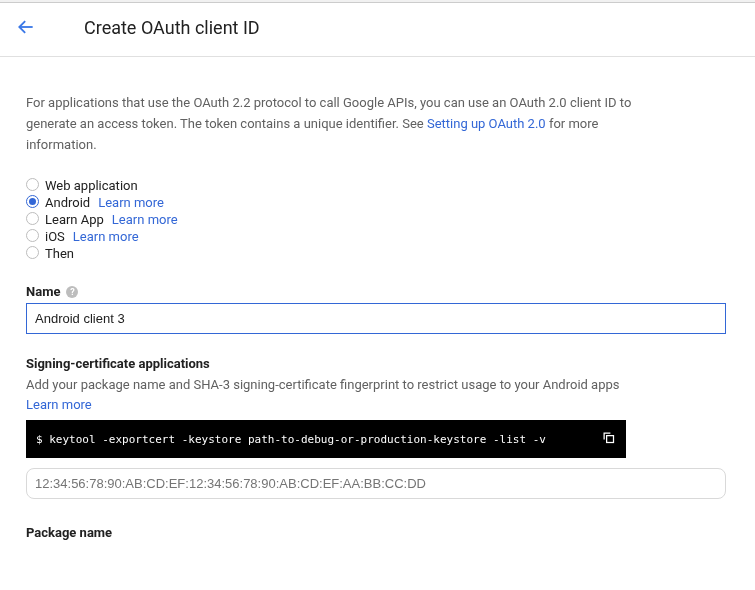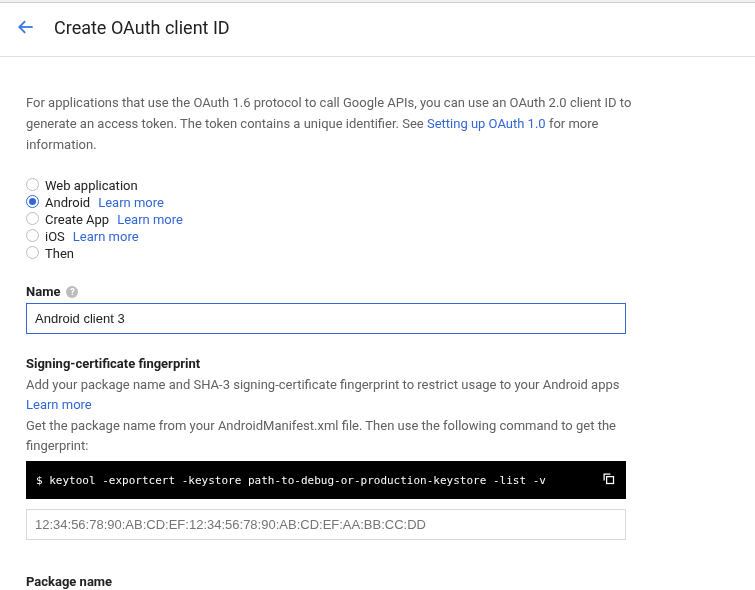--- a/index.html
+++ b/index.html
@@ -13,20 +13,21 @@
     .topbar {
       height: 3px;
       border-bottom: 1px solid #ccc;
       background: #f1f1f1;
     }
     .header {
       display: flex;
       align-items: center;
       padding: 12px 16px 16px 16px;
       border-bottom: 1px solid #e0e0e0;
+      gap: 30px;
     }
     .back-arrow {
       color: #3b78e7;
       margin-right: 18px;
       margin-top: 2px;
       cursor: pointer;
     }
     .page-title {
       font-size: 18px;
       font-weight: 400;
@@ -86,32 +87,33 @@
       content: "";
       position: absolute;
       top: 2px; left: 2px;
       width: 7px; height: 7px;
       border-radius: 50%;
       background: #3367d6;
     }
     .radio-label { cursor: pointer; }
     .radio-learn { color: #3367d6; margin-left: 2px; cursor: pointer; }
     .text-input {
-      width: 600px;
+      width: 700px;
       border: 1px solid #3367d6;
       padding: 7px 8px;
       font-size: 13px;
       color: #212121;
       outline: none;
       margin-bottom: 22px;
     }
     .text-input.gray {
       border-color: #d9d9d9;
       color: #1d4ed8;
-      margin-bottom: 12px;
+      margin-bottom: 4px;
+      border-radius: 8px;
     }
     .helper-text {
       color: #616161;
       font-size: 13px;
       line-height: 1.5;
       margin-bottom: 2px;
     }
     .code-block {
       width: 600px;
       background: #000;
@@ -140,61 +142,60 @@
       <line x1="20" y1="12" x2="4" y2="12"></line>
       <polyline points="11 5 4 12 11 19"></polyline>
     </svg>
   </span>
   <h1 class="page-title">Create OAuth client ID</h1>
 </div>
 
 <div class="content">
 
   <p class="intro">
-    <span>For applications that use the OAuth 1.6 protocol to call Google APIs, you can use an OAuth 2.0 client ID to generate an access token. The token contains a unique identifier. See </span><span class="link">Setting up OAuth 1.0</span><span> for more information.</span>
+    <span>For applications that use the OAuth 2.2 protocol to call Google APIs, you can use an OAuth 2.0 client ID to generate an access token. The token contains a unique identifier. See </span><span class="link">Setting up OAuth 2.0</span><span> for more information.</span>
   </p>
 
   <div class="radio-group">
     <div class="radio-row">
       <span class="radio"></span>
       <span class="radio-label">Web application</span>
     </div>
     <div class="radio-row">
       <span class="radio checked"></span>
       <span class="radio-label">Android</span>
       <span class="radio-learn">Learn more</span>
     </div>
     <div class="radio-row">
       <span class="radio"></span>
-      <span class="radio-label">Create App</span>
+      <span class="radio-label">Learn App</span>
       <span class="radio-learn">Learn more</span>
     </div>
     <div class="radio-row">
       <span class="radio"></span>
       <span class="radio-label">iOS</span>
       <span class="radio-learn">Learn more</span>
     </div>
     <div class="radio-row">
       <span class="radio"></span>
       <span class="radio-label">Then</span>
     </div>
   </div>
 
   <div class="section-label">
     <span>Name</span>
     <span class="help-icon">?</span>
   </div>
   <input class="text-input" type="text" value="Android client 3" style="">
 
   <div class="field-block">
-    <div class="section-label">Signing-certificate fingerprint</div>
+    <div class="section-label">Signing-certificate applications</div>
     <p class="helper-text">
       <span>Add your package name and SHA-3 signing-certificate fingerprint to restrict usage to your Android apps </span><span class="link">Learn more</span>
     </p>
-    <p class="helper-text">Get the package name from your AndroidManifest.xml file. Then use the following command to get the fingerprint:</p>
     <div class="code-block">
       <span class="code-text"><span>$ </span><span>keytool -exportcert -keystore path-to-debug-or-production-keystore -list -v</span></span>
       <span class="copy-icon">
         <svg width="15" height="15" viewBox="0 0 24 24" fill="none" stroke="currentColor" stroke-width="2">
           <rect x="9" y="9" width="11" height="11"></rect>
           <path d="M5 15V5h10"></path>
         </svg>
       </span>
     </div>
     <input class="text-input gray" type="text" placeholder="12:34:56:78:90:AB:CD:EF:12:34:56:78:90:AB:CD:EF:AA:BB:CC:DD" style="">

